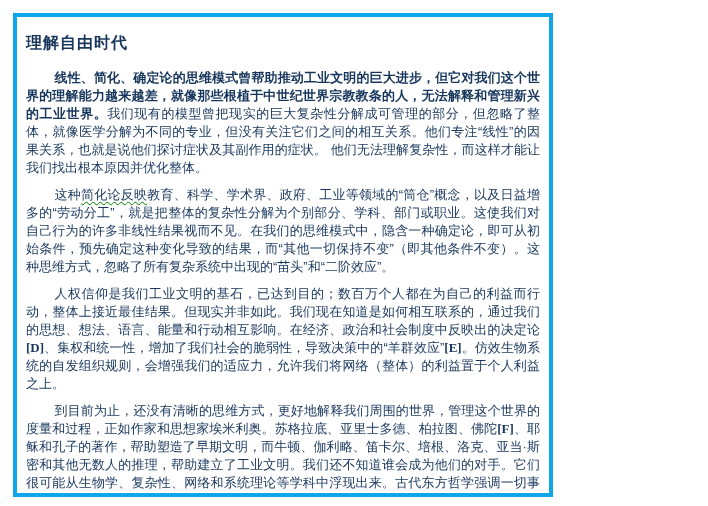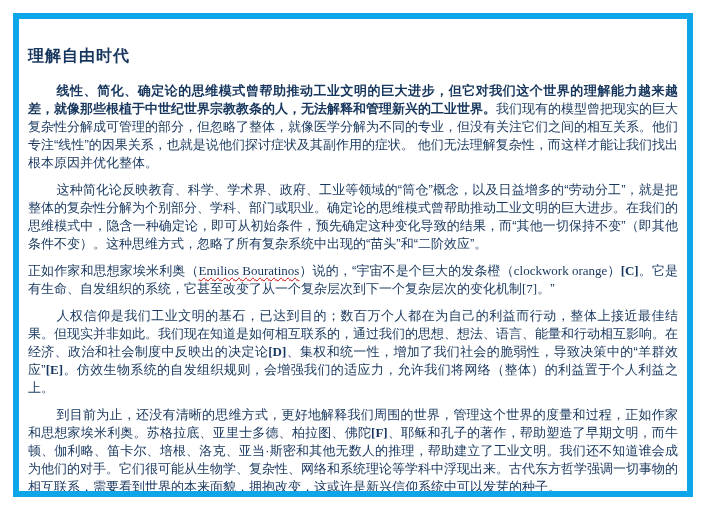--- a/index.html
+++ b/index.html
@@ -7,25 +7,25 @@
     padding: 0;
     background: #ffffff;
     width: 708px;
     height: 506px;
     font-family: "Liberation Sans", sans-serif;
   }
   .page {
     position: absolute;
     left: 13px;
     top: 13px;
-    width: 680px;
+    width: 540px;
     height: 484px;
     box-sizing: border-box;
-    border: 6px solid #0ea5e9;
-    padding: 25px 9px 6px 9px;
+    border: 4px solid #0ea5e9;
+    padding: 14px 9px 6px 9px;
     background: #ffffff;
     color: #17365d;
     overflow: hidden;
   }
   .doc-title {
     font-size: 16px;
     font-weight: bold;
     margin: 2px 0 15px 0;
     color: #17365d;
     letter-spacing: 1px;
@@ -42,37 +42,37 @@
   .b { font-weight: bold; }
   .serif { font-family: "Liberation Serif", serif; }
   .wavy-red {
     text-decoration: underline;
     text-decoration-style: wavy;
     text-decoration-color: #cc0000;
     text-decoration-thickness: 1px;
     text-underline-offset: 2px;
   }
   .wavy-green {
+    text-decoration: underline;
     text-decoration-style: wavy;
     text-decoration-color: #008000;
     text-decoration-thickness: 1px;
     text-underline-offset: 2px;
   }
 </style>
 </head>
 <body>
 
 <div class="page">
 
   <h1 class="doc-title">理解自由时代</h1>
 
   <p class="para indent"><span class="b">线性、简化、确定论的思维模式曾帮助推动工业文明的巨大进步，但它对我们这个世界的理解能力越来越差，就像那些根植于中世纪世界宗教教条的人，无法解释和管理新兴的工业世界。</span><span>我们现有的模型曾把现实的巨大复杂性分解成可管理的部分，但忽略了整体，就像医学分解为不同的专业，但没有关注它们之间的相互关系。他们专注“线性”的因果关系，也就是说他们探讨症状及其副作用的症状。 他们无法理解复杂性，而这样才能让我们找出根本原因并优化整体。</span></p>
 
-  <p class="para indent"><span>这种</span><span class="wavy-green">简化论反映</span><span>教育、科学、学术界、政府、工业等领域的“筒仓”概念，以及日益增多的“劳动分工”，就是把整体的复杂性分解为个别部分、学科、部门或职业。确定论的思维模式曾帮助推动工业文明的巨大进步。在我们的思维模式中，隐含一种确定论，即可从初始条件，预先确定这种变化导致的结果，而“其他一切保持不变”（即其他条件不变）。这种思维方式，忽略了所有复杂系统中出现的“苗头”和“二阶效应”。</span></p>
+  <p class="para indent"><span>这种</span><span class="wavy-green">简化论反映</span><span>教育、科学、学术界、政府、工业等领域的“筒仓”概念，以及日益增多的“劳动分工”，就是把整体的复杂性分解为个别部分、学科、部门或职业。这使我们对自己行为的许多非线性结果视而不见。在我们的思维模式中，隐含一种确定论，即可从初始条件，预先确定这种变化导致的结果，而“其他一切保持不变”（即其他条件不变）。这种思维方式，忽略了所有复杂系统中出现的“苗头”和“二阶效应”。</span></p>
 
 
-  <p class="para"><span>正如作家和思想家埃米利奥（</span><span class="serif wavy-red">Emilios Bouratinos</span><span>）说的，“宇宙不是个巨大的发条橙（</span><span class="serif">clockwork orange</span><span>）</span><span class="b serif">[C]</span><span>。它是有生命、自发组织的系统，它甚至改变了从一个复杂层次到下一个复杂层次的变化机制</span><span class="serif">[7]</span><span>。”</span></p>
 
   <p class="para indent"><span>人权信仰是我们工业文明的基石，已达到目的；数百万个人都在为自己的利益而行动，整体上接近最佳结果。但现实并非如此。我们现在知道是如何相互联系的，通过我们的思想、想法、语言、能量和行动相互影响。在经济、政治和社会制度中反映出的决定论</span><span class="b serif">[D]</span><span>、集权和统一性，增加了我们社会的脆弱性，导致决策中的“羊群效应”</span><span class="b serif">[E]</span><span>。仿效生物系统的自发组织规则，会增强我们的适应力，允许我们将网络（整体）的利益置于个人利益之上。</span></p>
 
   <p class="para indent"><span>到目前为止，还没有清晰的思维方式，更好地解释我们周围的世界，管理这个世界的度量和过程，正如作家和思想家埃米利奥。苏格拉底、亚里士多德、柏拉图、佛陀</span><span class="b serif">[F]</span><span>、耶稣和孔子的著作，帮助塑造了早期文明，而牛顿、伽利略、笛卡尔、培根、洛克、亚当·斯密和其他无数人的推理，帮助建立了工业文明。我们还不知道谁会成为他们的对手。它们很可能从生物学、复杂性、网络和系统理论等学科中浮现出来。古代东方哲学强调一切事物的相互联系，需要看到世界的本来面貌，拥抱改变，这或许是新兴信仰系统中可以发芽的种子。</span></p>
 
 </div>
 
 </body></html>

